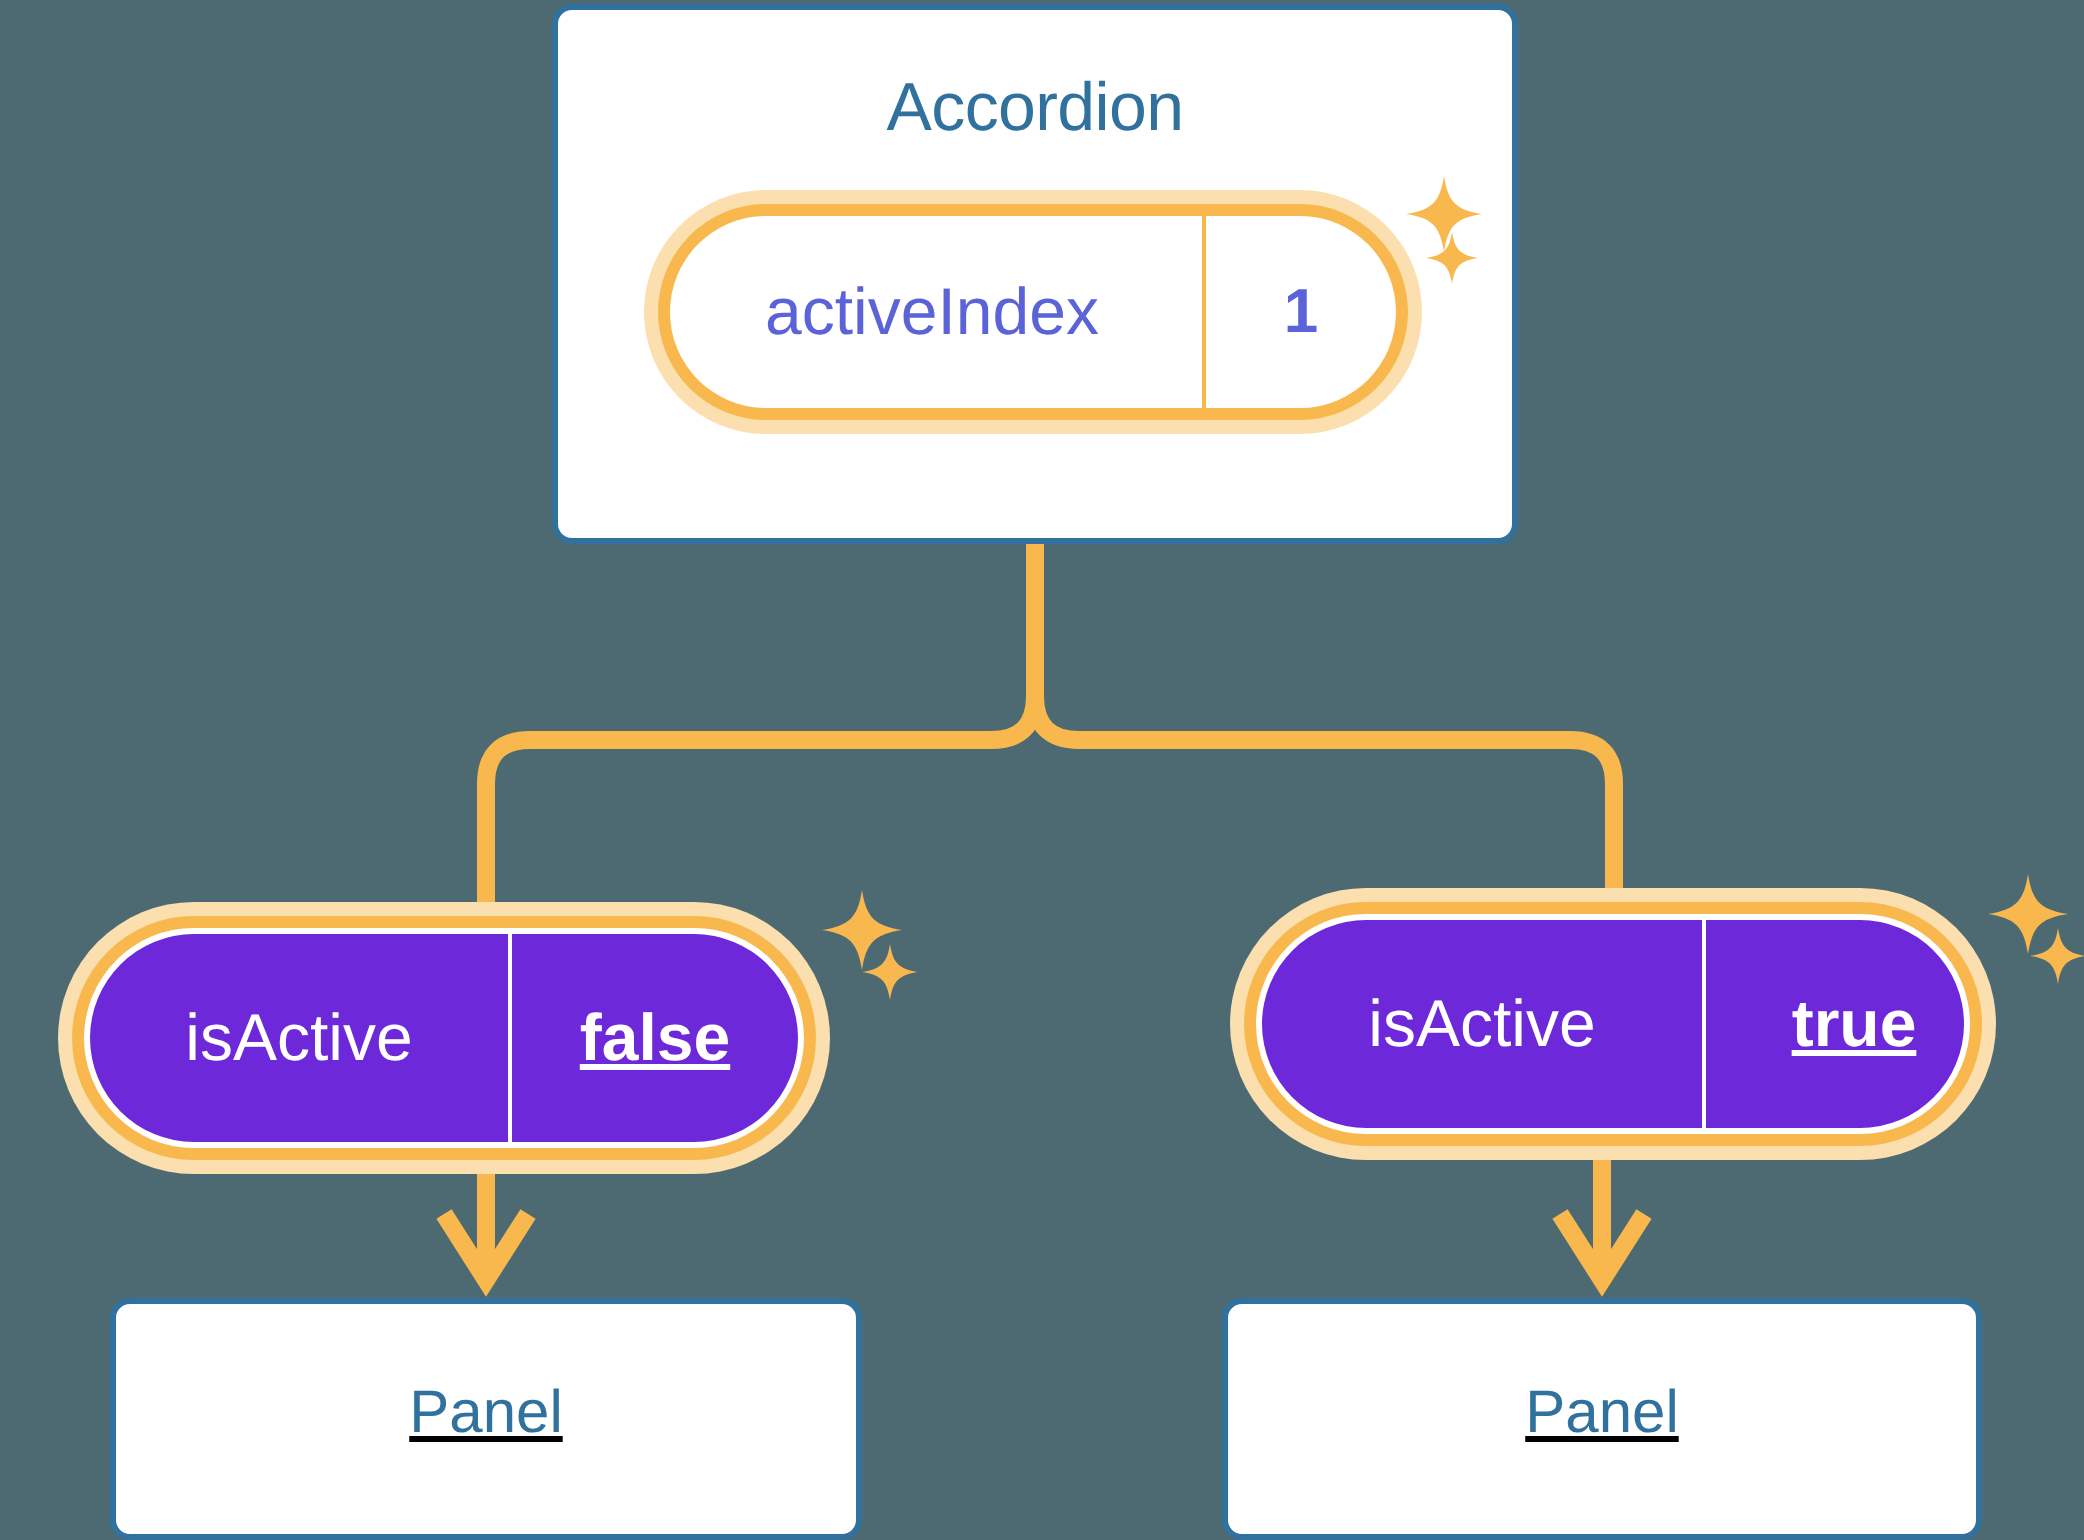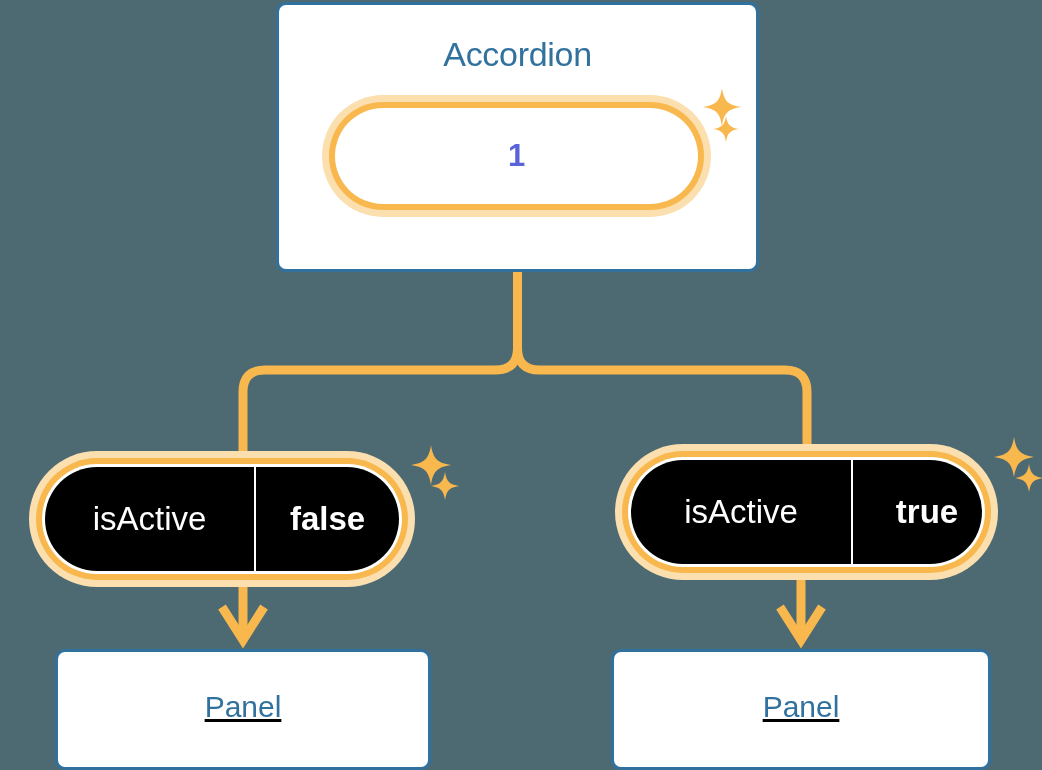--- a/index.html
+++ b/index.html
@@ -103,32 +103,33 @@
   }
   
   .pill-body.solid {
     background: #ffffff;
     padding: 3px;
   }
   .pill-inner-solid {
     width: 100%;
     height: 100%;
     border-radius: 999px;
-    background: #000000;
+    background: #6d28d9;
     display: flex;
     align-items: stretch;
     overflow: hidden;
     justify-content: space-between;
   }
   .pill-body.solid .pill-key {
     color: #ffffff;
     border-right: 2px solid #ffffff;
   }
   .pill-body.solid .pill-val {
     color: #ffffff;
+    text-decoration: underline;
   }
 
   .pill-key, .pill-val {
     display: flex;
     align-items: center;
     justify-content: center;
     box-sizing: border-box;
     white-space: nowrap;
   }
   .pill-key {
@@ -242,20 +243,21 @@
   </svg>
 
   <div class="card" id="accordion-card">
     <div class="card-title">Accordion</div>
   </div>
 
   <div class="pill-wrap" id="pill-activeindex">
     <div class="pill-ring">
       <div class="pill-ring-inner">
         <div class="pill-body light">
+          <div class="pill-key">activeIndex</div>
           <div class="pill-val">1</div>
         </div>
       </div>
     </div>
   </div>
 
   <div class="sparkle" style="left:692px; top:88px;">
     <svg width="38" height="38" viewBox="0 0 38 38">
       <path d="M19 0 C21 13 25 17 38 19 C25 21 21 25 19 38 C17 25 13 21 0 19 C13 17 17 13 19 0 Z" fill="#f8b84e"></path>
     </svg>

